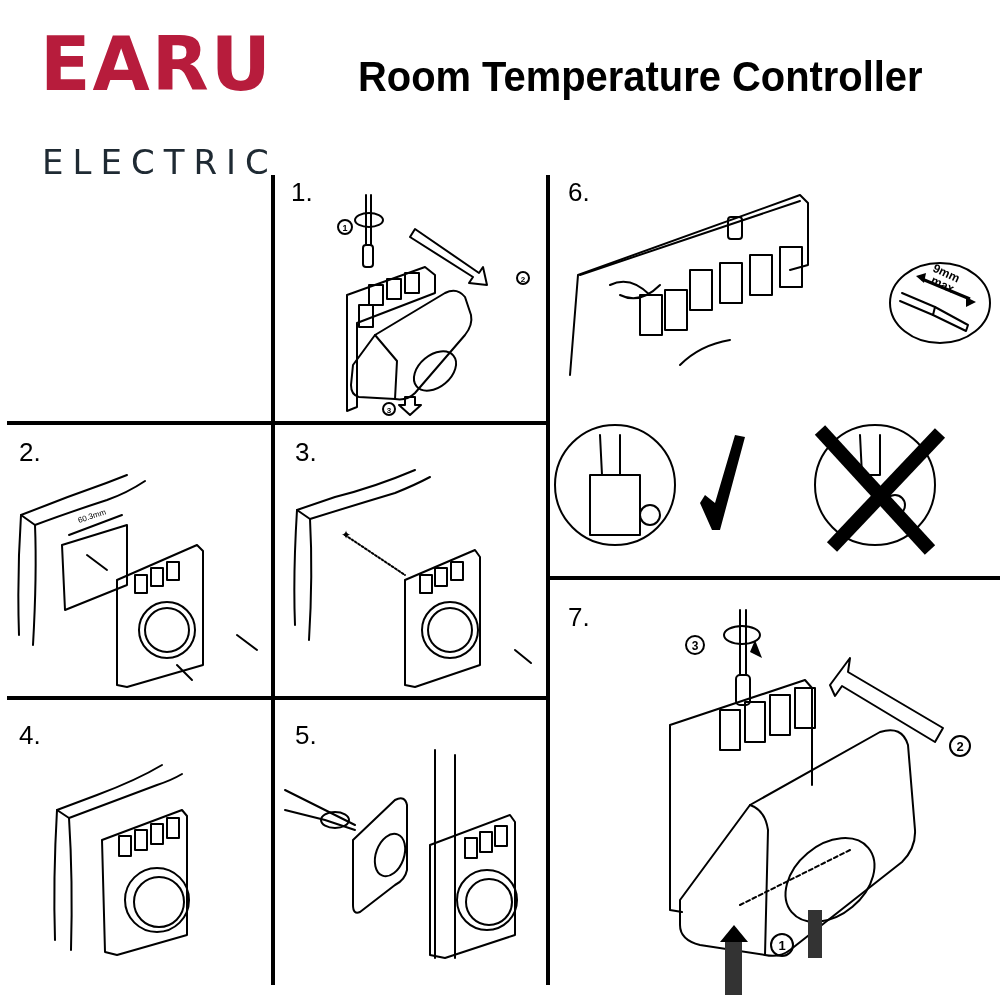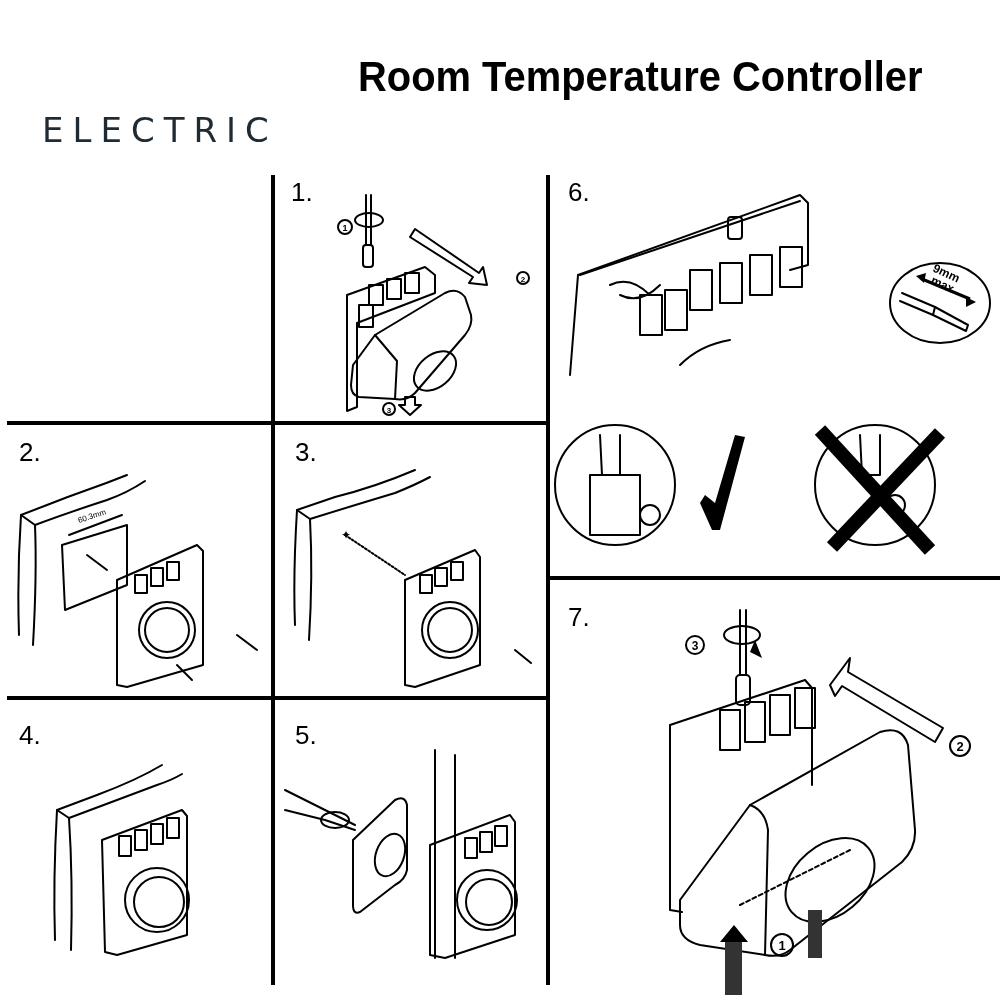--- a/index.html
+++ b/index.html
@@ -13,21 +13,22 @@
   .panel { position: absolute; }
   .step-num { position: absolute; font-family: "Liberation Sans", sans-serif; font-size: 26px; color: #000; line-height: 30px; }
   svg { position: absolute; overflow: visible; }
   .ill { stroke: #000; fill: none; stroke-width: 2; stroke-linejoin: round; stroke-linecap: round; }
   .callout { font-family: "Liberation Sans", sans-serif; font-weight: bold; }
 </style>
 </head>
 <body>
 
 <div class="logo">
-  <div class="logo-sub" style="color:#1f2a33;">ELECTRIC</div>
+  <div class="logo-main" style="color:#b71c3c;">EARU</div>
+  <div class="logo-sub" style="color:#1f2a33;margin-top:32px;">ELECTRIC</div>
 </div>
 
 <div class="title">Room Temperature Controller</div>
 
 <div class="vline" style="left:271px; top:175px; height:810px;"></div>
 <div class="vline" style="left:546px; top:175px; height:810px;"></div>
 <div class="hline" style="left:7px; top:421px; width:543px;"></div>
 <div class="hline" style="left:7px; top:696px; width:543px;"></div>
 <div class="hline" style="left:546px; top:576px; width:454px;"></div>
 

